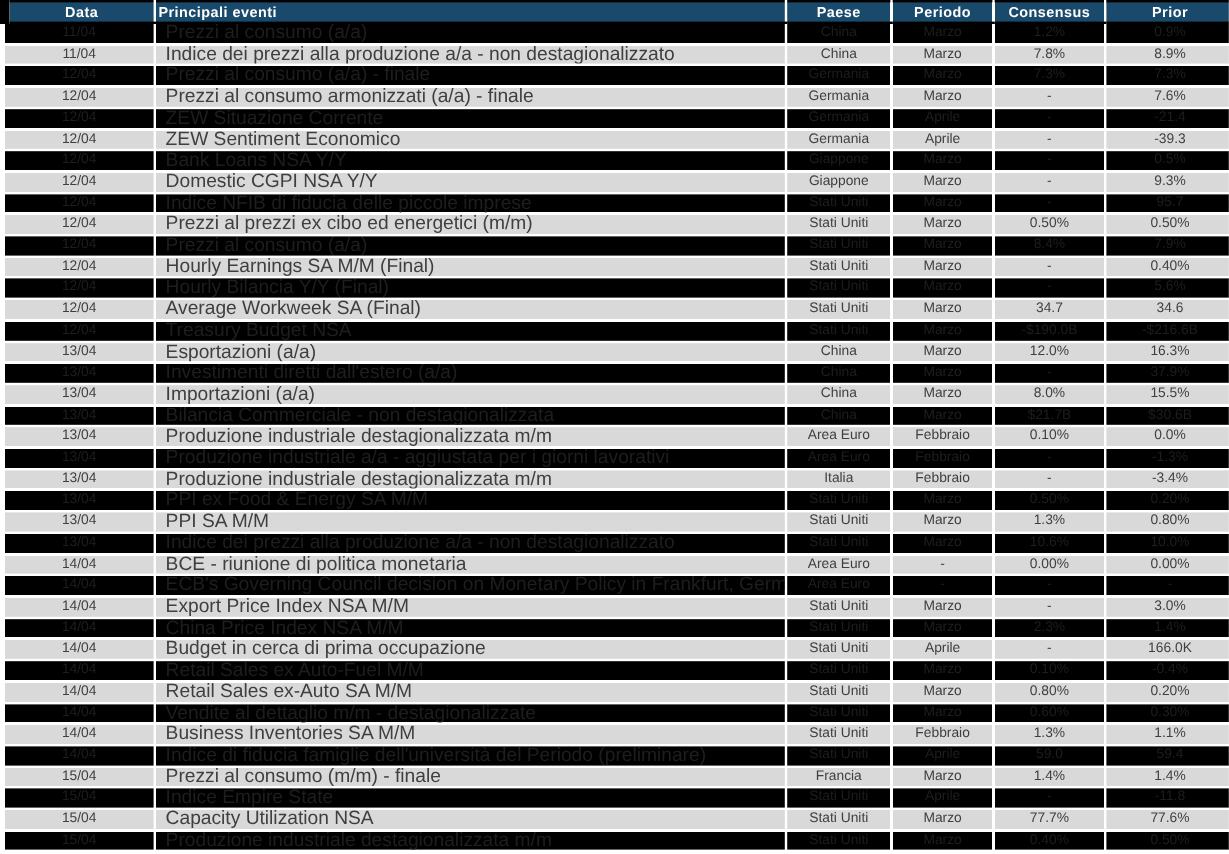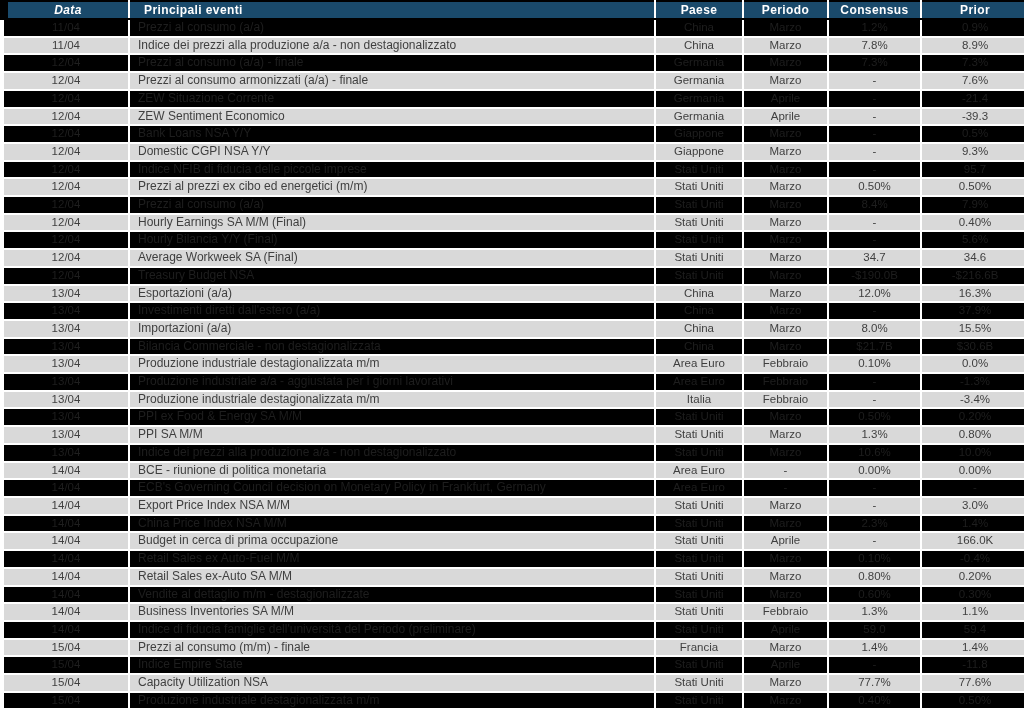--- a/index.html
+++ b/index.html
@@ -24,35 +24,35 @@
     line-height:16px;
     text-align:center;
     border-top:2px solid #000;
     border-bottom:2px solid #000;
     border-right:2px solid #fff;
     padding:0;
     white-space:nowrap;
     overflow:hidden;
   }
   th:last-child{border-right:none;}
-  th.first{border-left:8px solid #000;font-style:italic;}
-  th.ev-h{text-align:left;padding-left:14px;}
+  th.first{border-left:8px solid #000;}
+  th.ev-h{text-align:left;padding-left:2px;}
   td{
     height:15.7px;
     line-height:15.7px;
     font-size:11.5px;
     text-align:center;
     padding:0;
     border-right:2px solid #fff;
     border-bottom:2px solid #fff;
     white-space:nowrap;
     overflow:hidden;
   }
   td:last-child{border-right:none;}
-  td.ev{text-align:left;padding-left:8px;font-size:12px;}
+  td.ev{text-align:left;padding-left:8px;font-size:16px;}
   tr.plain td{
     background:var(--row-bg,#d9d9d9);
     color:var(--row-text,#3f3f3f);
   }
   tr.redacted td{
     background:var(--redacted-bg,#000000);
     color:var(--redacted-text,#1e1e1e);
   }
 </style>
 </head>

